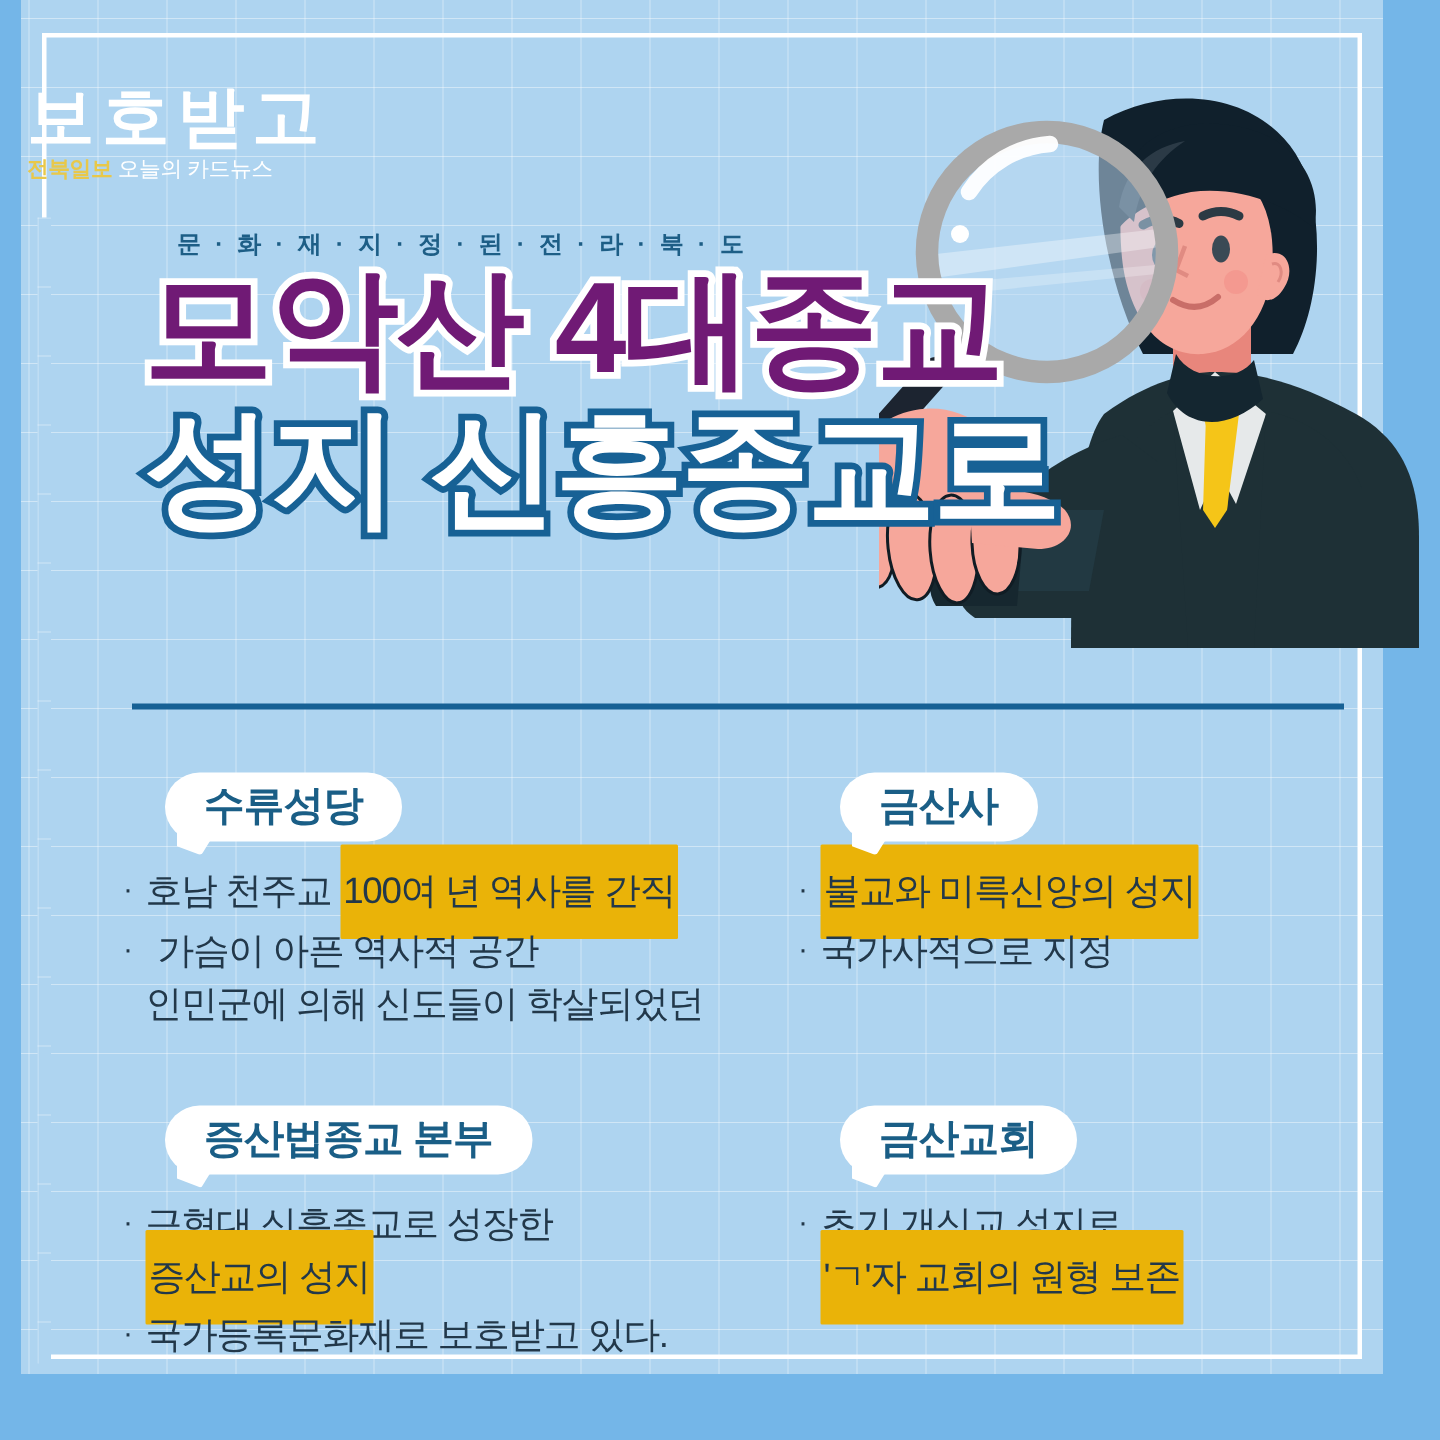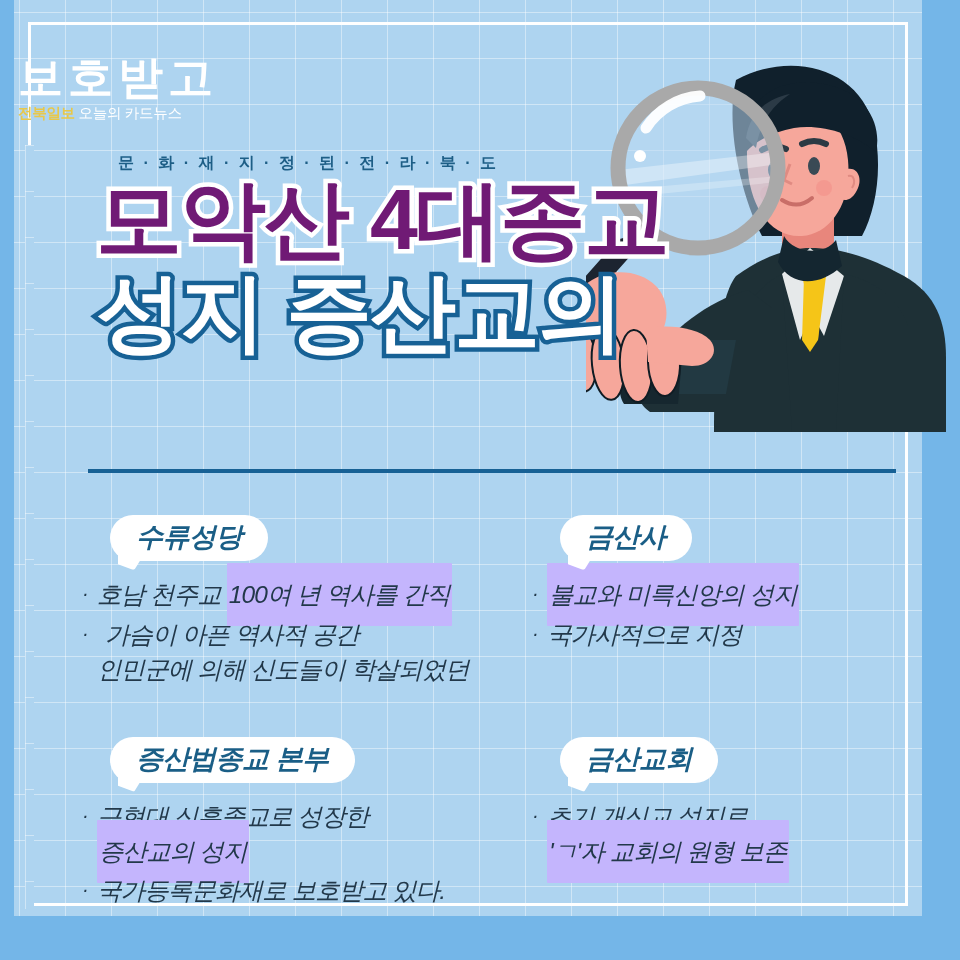--- a/index.html
+++ b/index.html
@@ -135,21 +135,20 @@
     background: #176195;
     z-index: 4;
   }
 
   
   #content {
     position:absolute;
     left: 0; top: 515px;
     width: 960px;
     z-index: 6;
-    font-style: italic;
   }
   .row { display:flex; }
   .col { width: 430px; }
   .col.left  { margin-left: 82px; }
   .col.right { margin-left: 22px; }
   .row.second { margin-top: 44px; }
 
   
   .bubble-wrap { position: relative; display:block; margin-left: 28px; }
   .bubble {
@@ -193,21 +192,21 @@
     flex: 0 0 auto;
     width: 15px;
     color:#22384A;
     font-size: 20px;
     line-height: 1.55;
   }
   .bullet .txt { flex: 1 1 auto; }
   .bullet .txt .ln { display:block; }
   .bullet .txt .ln.indent { padding-left: 8px; }
   .hi {
-    background: #c4b5fd;
+    background: #eab308;
     padding: 18px 2px;
     border-radius: 1px;
     box-decoration-break: clone;
     -webkit-box-decoration-break: clone;
   }
 </style>
 </head>
 <body>
 
 <div id="card">
@@ -287,21 +286,21 @@
     <div id="logo-cjk">보호받고</div>
     <div id="logo-sub">
       <span class="brand">전북일보</span><span class="desc"> 오늘의 카드뉴스</span>
     </div>
   </div>
 
   <div id="kicker">문 · 화 · 재 · 지 · 정 · 된 · 전 · 라 · 북 · 도</div>
 
   <div id="headline">
     <span class="hl-line" id="hl-1">모악산 4대종교</span>
-    <span class="hl-line" id="hl-2">성지 증산교의</span>
+    <span class="hl-line" id="hl-2">성지 신흥종교로</span>
   </div>
 
   <div id="divider"></div>
 
   <div id="content">
     <div class="row first">
       <div class="col left" id="sec-0">
           <div class="bubble-wrap"><div class="bubble">수류성당</div></div>
           <div class="bullets">
             <div class="bullet">

